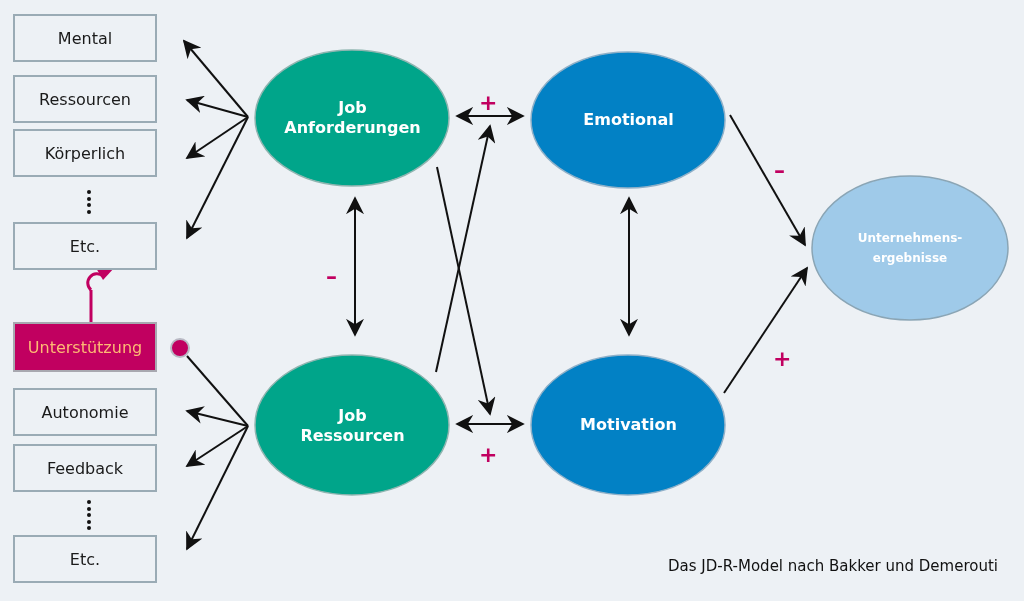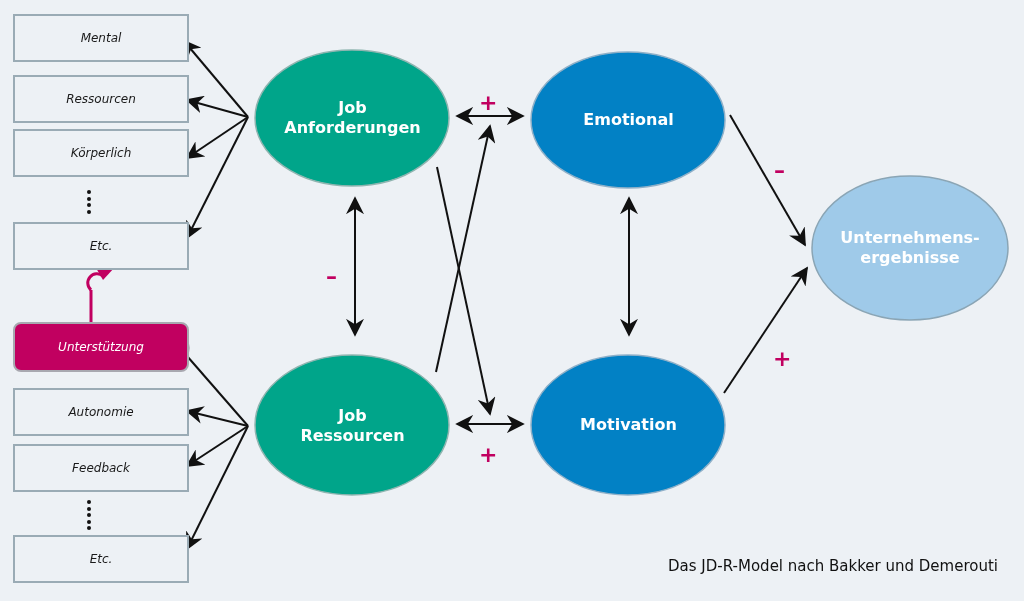--- a/index.html
+++ b/index.html
@@ -1,22 +1,22 @@
 <!DOCTYPE html>
 <html><head>
 <meta charset="utf-8">
 <style>
   html, body { margin:0; padding:0; }
   body { width:1024px; height:601px; background:#edf1f5; position:relative; overflow:hidden;
          font-family:"DejaVu Sans", "Liberation Sans", sans-serif; }
   svg#diagram { position:absolute; left:0; top:0; }
-  .box { position:absolute; left:13px; width:176px; height:48px; background:#edf1f5;
+  .box { position:absolute; left:13px; width:144px; height:48px; background:#edf1f5;
          border:2px solid #9aabb5; box-sizing:border-box; display:flex; align-items:center;
-         justify-content:center; font-size:12px; color:#1a1a1a;font-style:italic; }
-  .box.support { background:#c10060; border-color:#a8a8b0; color:#ffffff;border-radius:8px; }
+         justify-content:center; font-size:16px; color:#1a1a1a; }
+  .box.support { background:#c10060; border-color:#a8a8b0; color:#fdba74; }
   .node { position:absolute; display:flex; align-items:center; justify-content:center;
           text-align:center; color:#ffffff; font-weight:bold; font-size:16px; line-height:20px; }
   .caption { position:absolute; right:26px; top:557px; font-weight:normal; font-size:15px; color:#111; }
   .sign { position:absolute; color:#c10060; font-weight:bold; font-size:22px; line-height:22px; }
   .dots { position:absolute; left:86px; width:6px; }
   .dots span { display:block; width:4px; height:4px; border-radius:50%; background:#111; margin:0 0 2.5px 1px; }
 </style>
 </head>
 <body>
 
@@ -92,21 +92,21 @@
 <div class="node" style="left:255px; top:80px; width:195px; height:76px; flex-direction:column;">
   <span>Job</span>
   <span>Anforderungen</span>
 </div>
 <div class="node" style="left:255px; top:388px; width:195px; height:76px; flex-direction:column;">
   <span>Job</span>
   <span>Ressourcen</span>
 </div>
 <div class="node" style="left:531px; top:100px; width:195px; height:40px;">Emotional</div>
 <div class="node" style="left:531px; top:405px; width:195px; height:40px;">Motivation</div>
-<div class="node" style="left:812px; top:222px; width:196px; height:52px; flex-direction:column; font-size:16px;">
+<div class="node" style="left:812px; top:222px; width:196px; height:52px; flex-direction:column; font-size:12px;">
   <span>Unternehmens-</span>
   <span>ergebnisse</span>
 </div>
 
 <div class="sign" style="left:479px; top:92px">+</div>
 <div class="sign" style="left:326px; top:266px">–</div>
 <div class="sign" style="left:479px; top:444px">+</div>
 <div class="sign" style="left:774px; top:160px">–</div>
 <div class="sign" style="left:773px; top:348px">+</div>
 

